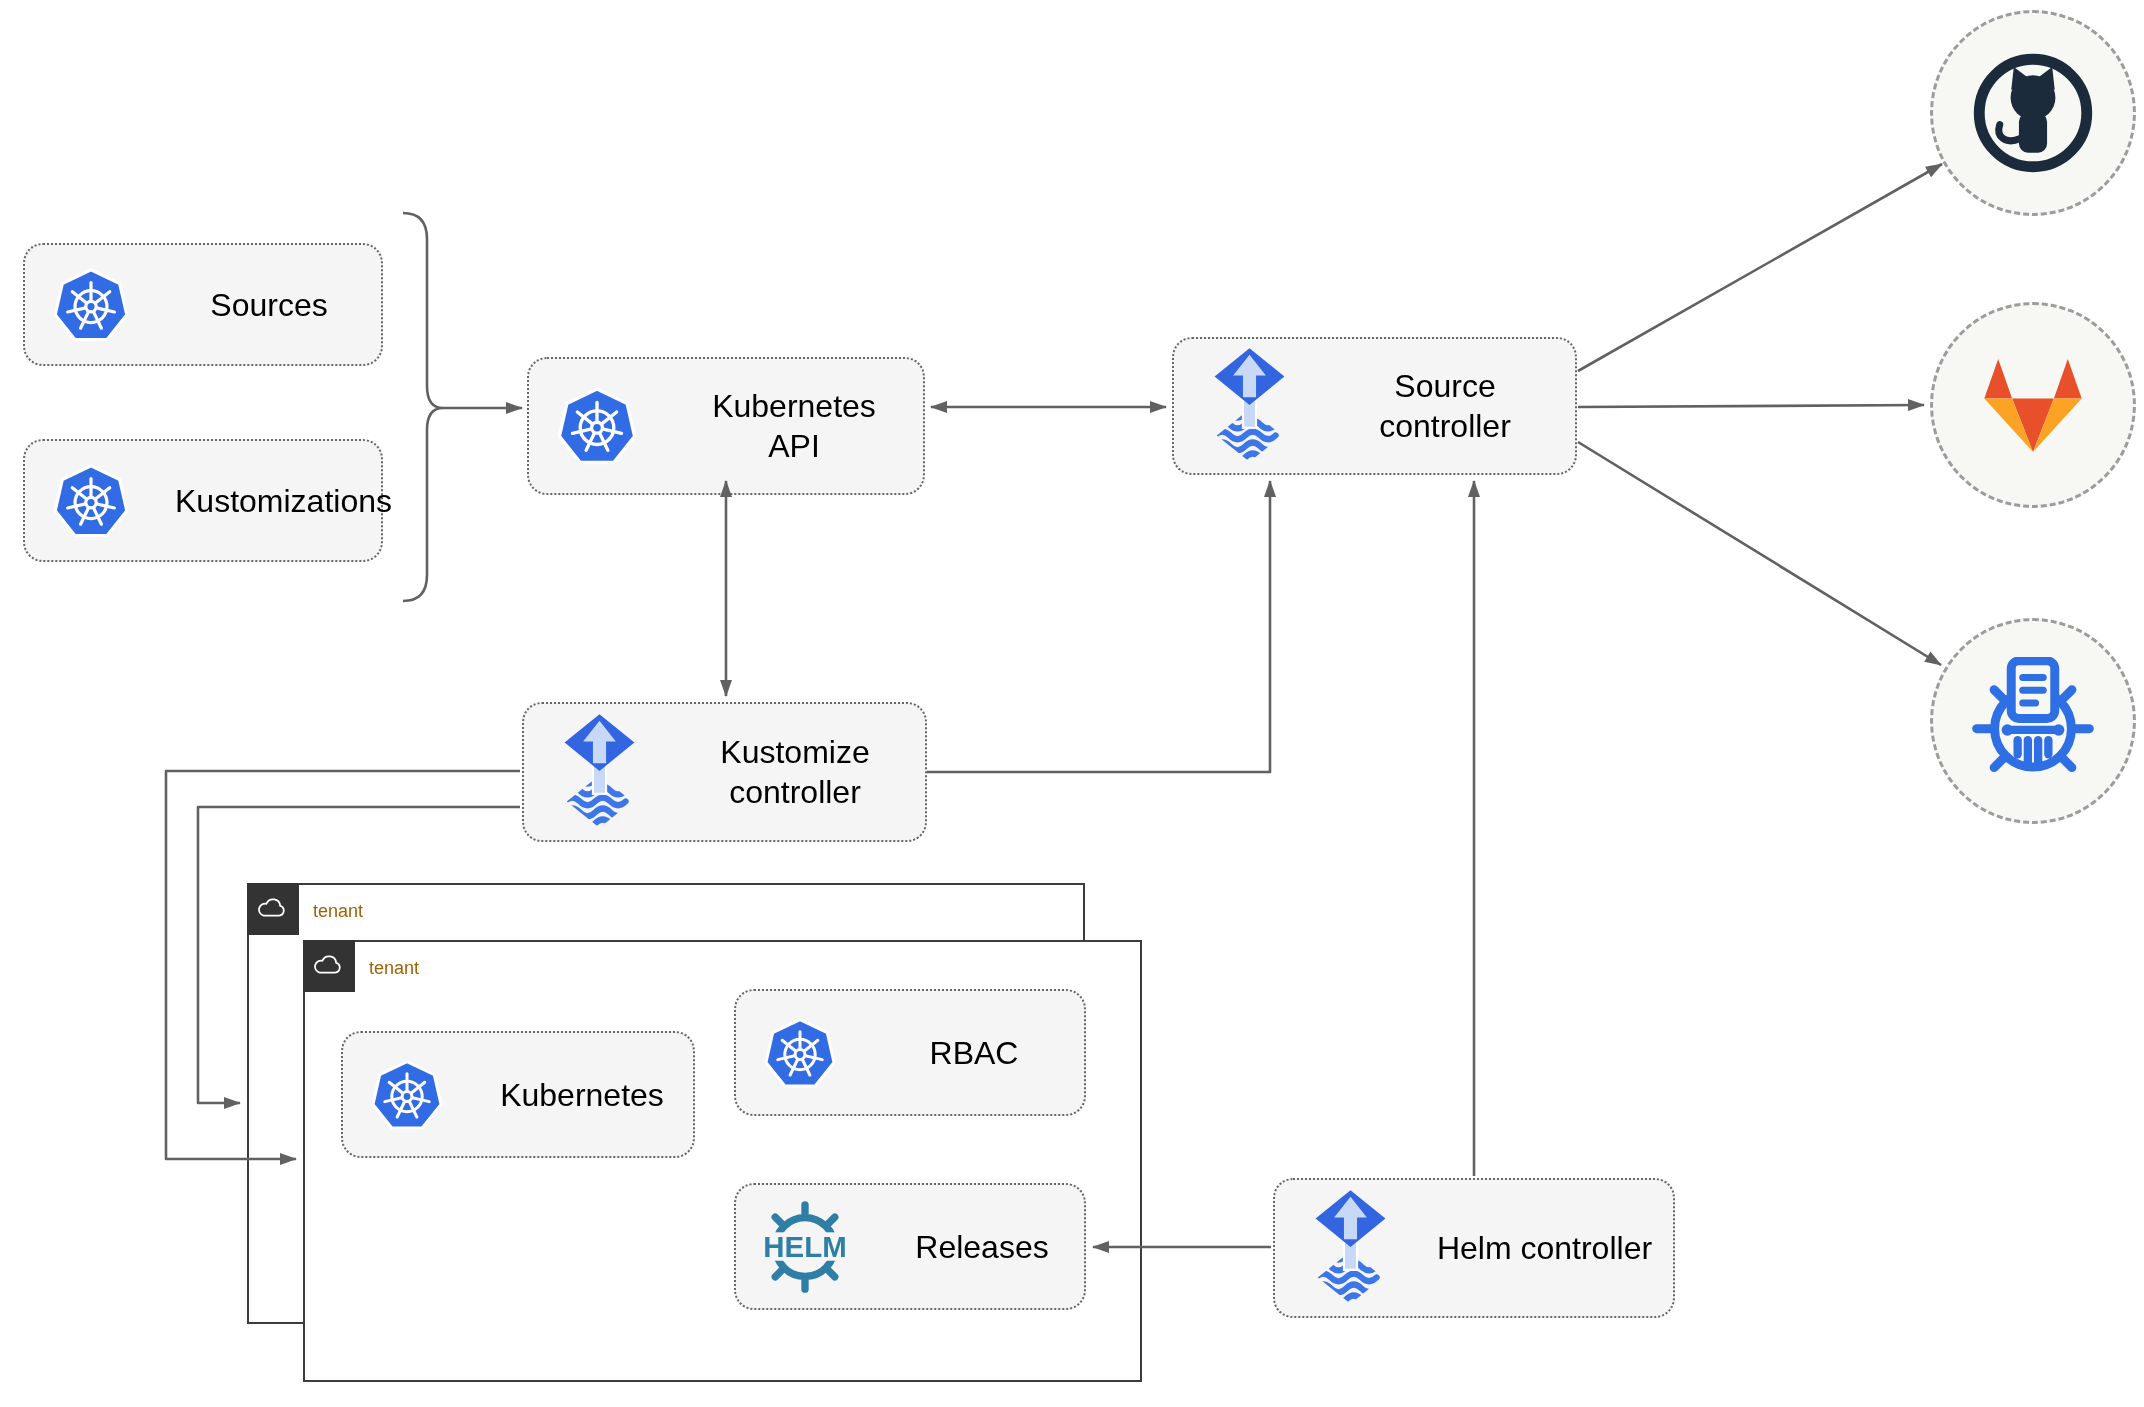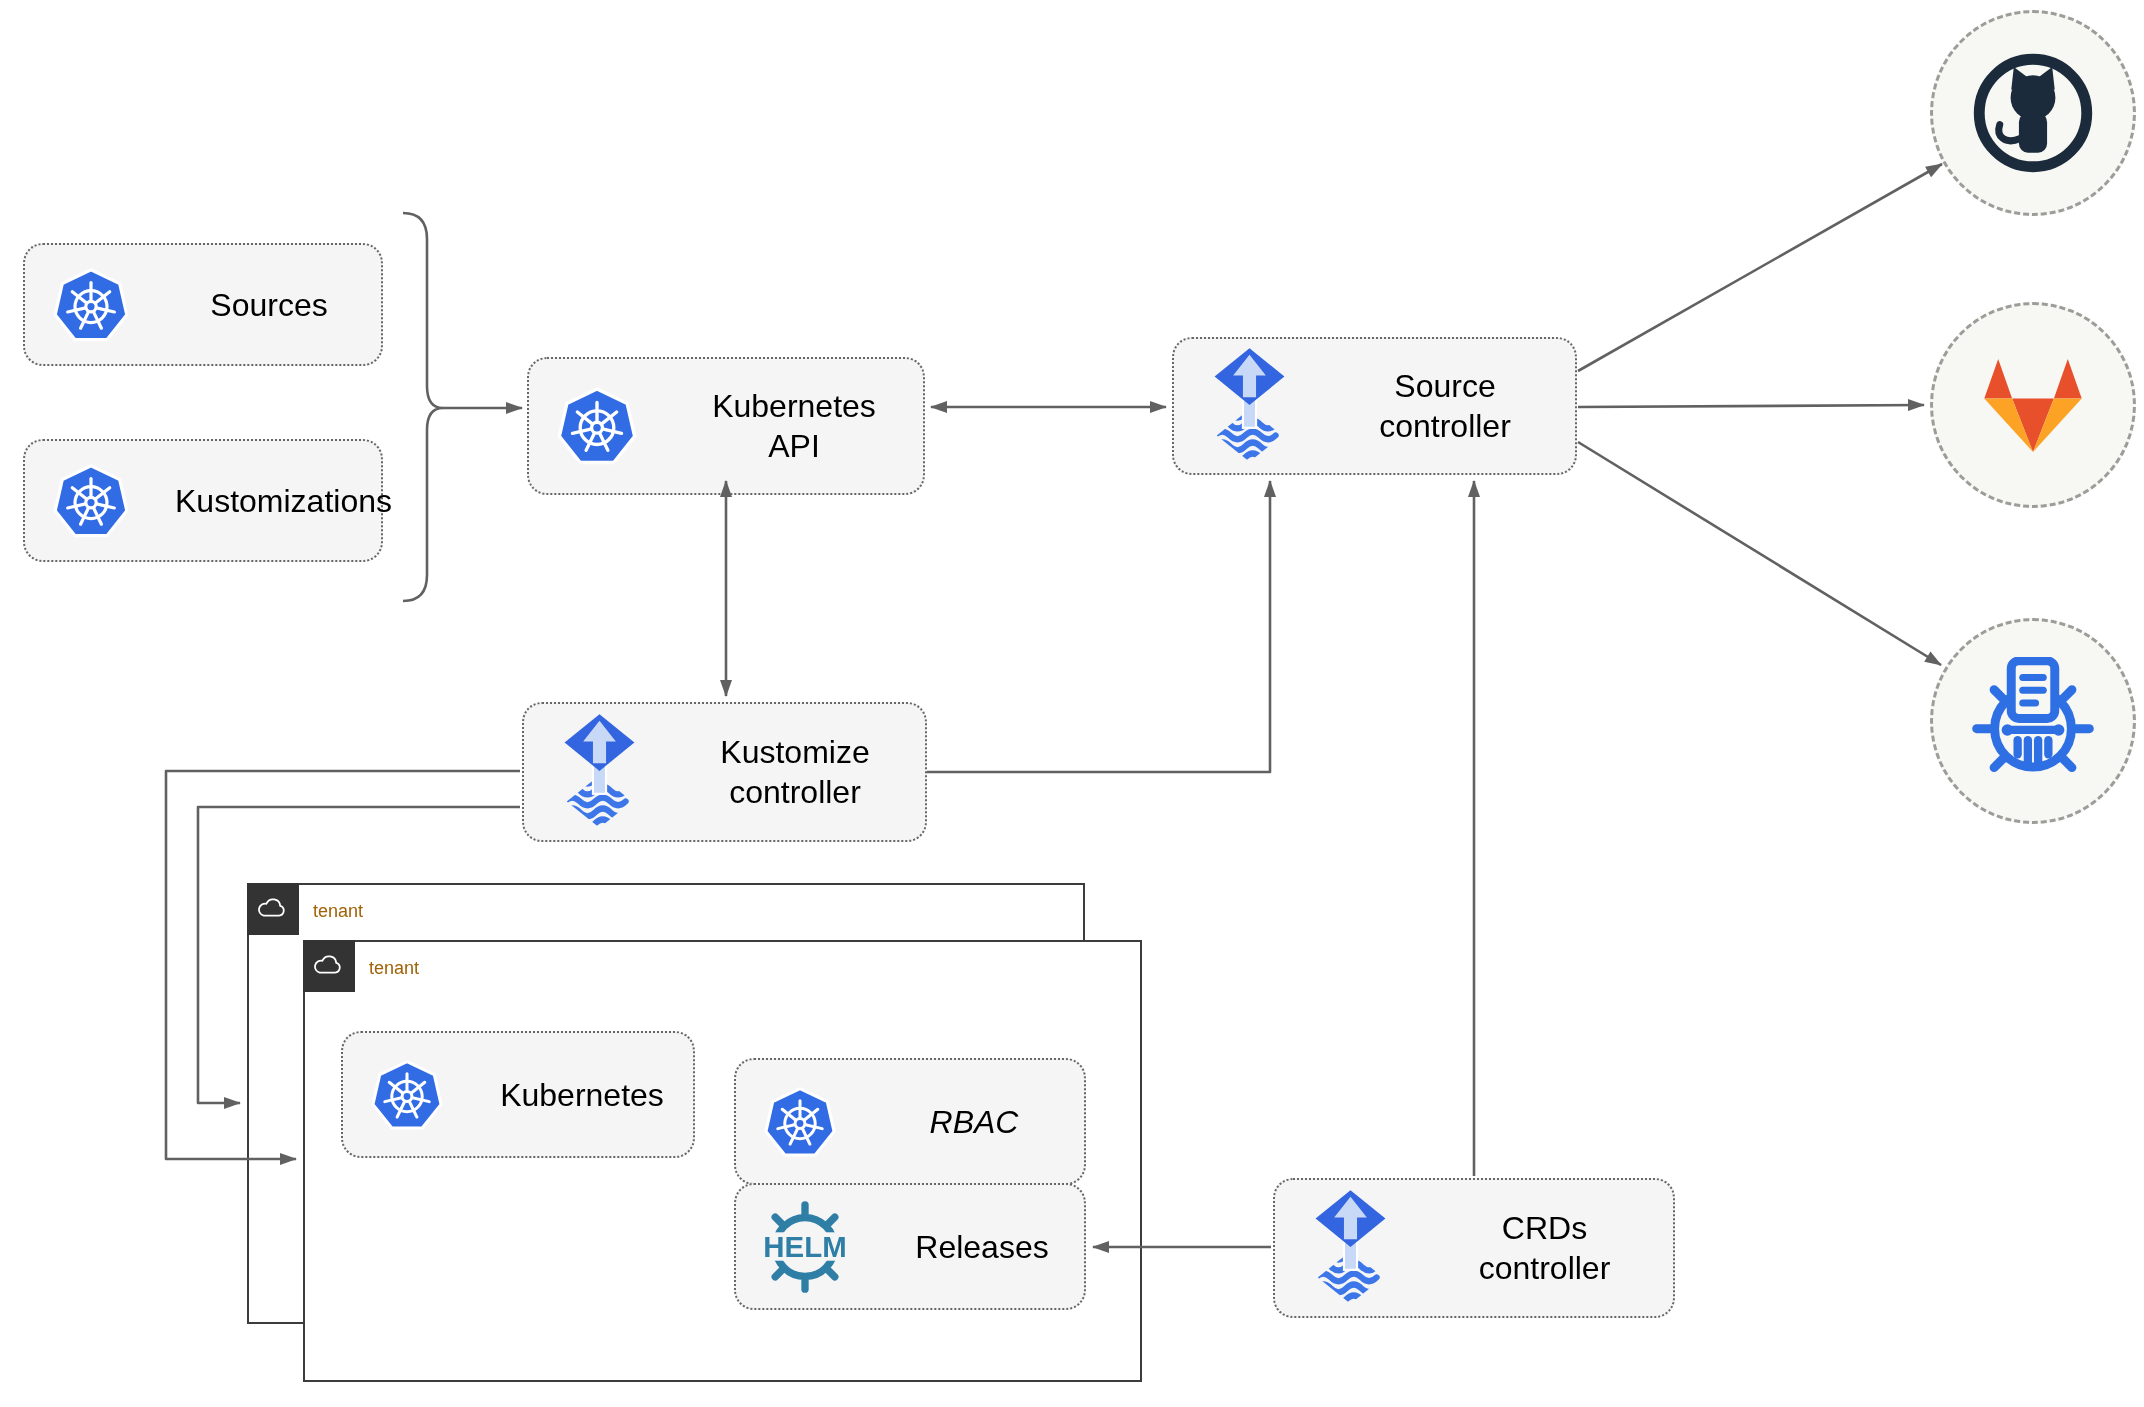--- a/index.html
+++ b/index.html
@@ -214,31 +214,31 @@
     <svg class="icon" width="79" height="120" viewBox="0 0 72 110" style="margin-left:36px;">
         <use href="#sym-flux"></use>
       </svg>
     <div class="label" style="max-width:230px;">Kustomize controller</div>
   </div>
 
   <div class="node" style="left:1273px;top:1178px;width:402px;height:140px;">
     <svg class="icon" width="79" height="120" viewBox="0 0 72 110" style="margin-left:36px;">
         <use href="#sym-flux"></use>
       </svg>
-    <div class="label" style="max-width:230px;">CRDs controller</div>
+    <div class="label" style="max-width:230px;">Helm controller</div>
   </div>
 
   <div class="node" style="left:341px;top:1031px;width:354px;height:127px;z-index:4;">
     <svg class="icon" width="76" height="76" viewBox="0 0 100 100">
         <use href="#sym-k8s"></use>
       </svg>
     <div class="label">Kubernetes</div>
   </div>
 
-  <div class="node" style="left:734px;top:1058px;width:352px;height:127px;z-index:4;font-style:italic;">
+  <div class="node" style="left:734px;top:989px;width:352px;height:127px;z-index:4;">
     <svg class="icon" width="76" height="76" viewBox="0 0 100 100">
         <use href="#sym-k8s"></use>
       </svg>
     <div class="label">RBAC</div>
   </div>
 
 
   <div class="node" style="left:734px;top:1183px;width:352px;height:127px;z-index:4;">
     <svg class="icon" width="98" height="98" viewBox="0 0 100 100" style="margin-left:20px;">
         <use href="#sym-helm"></use>

